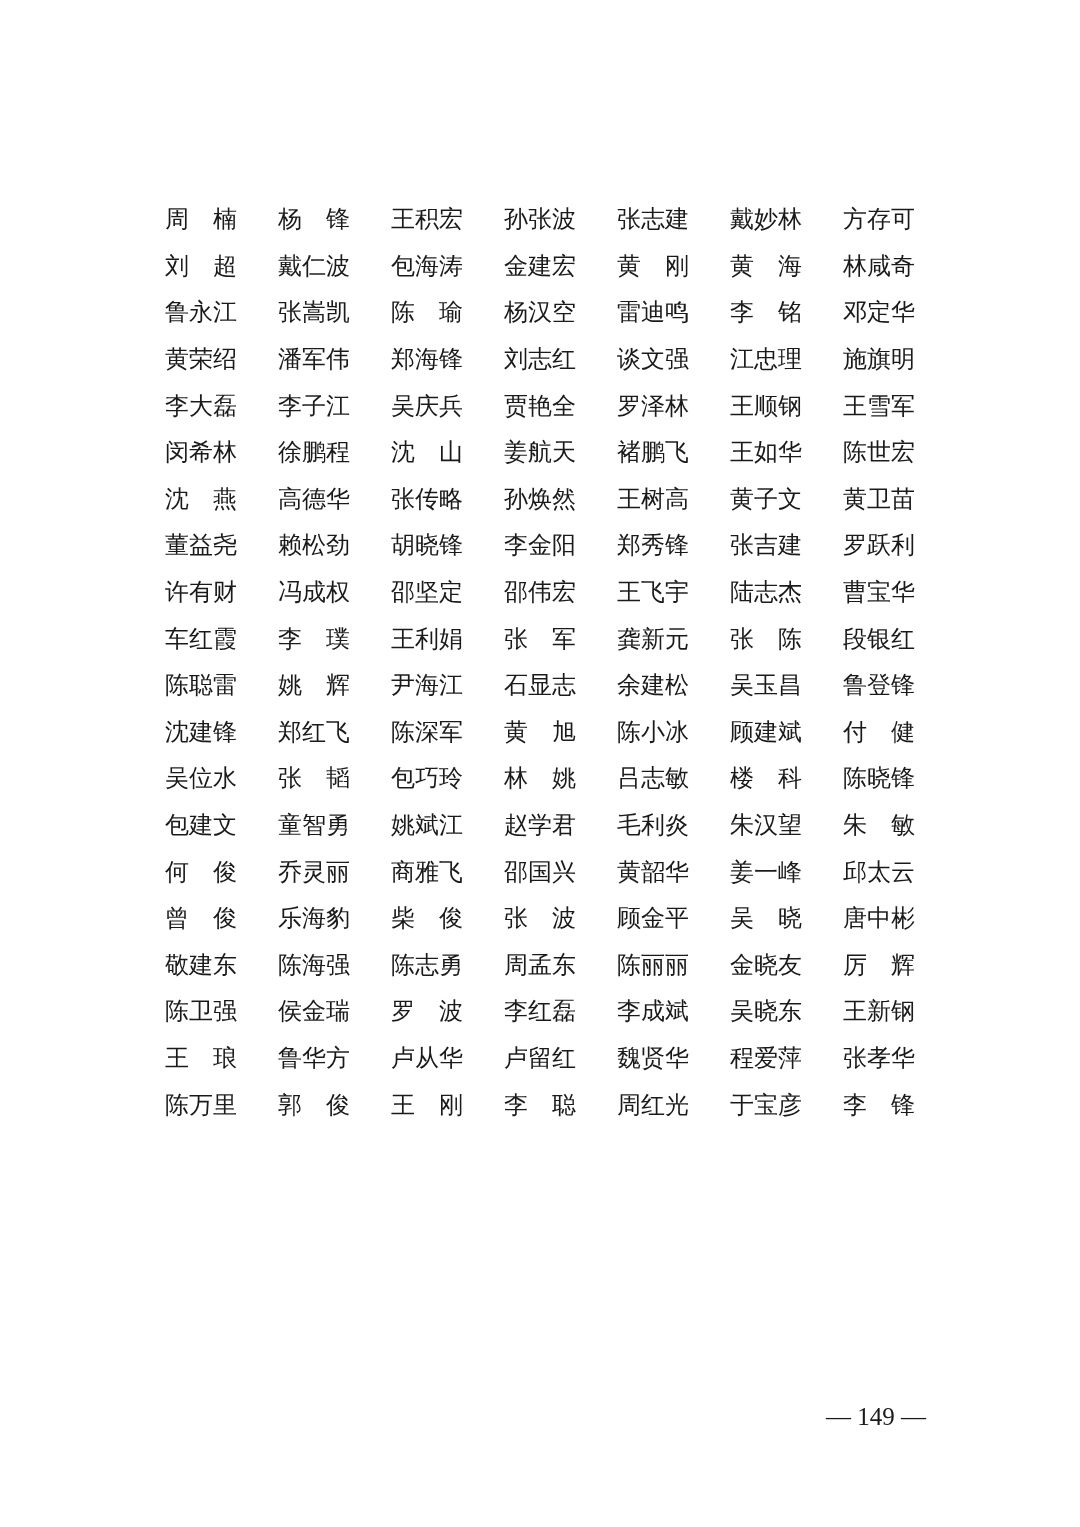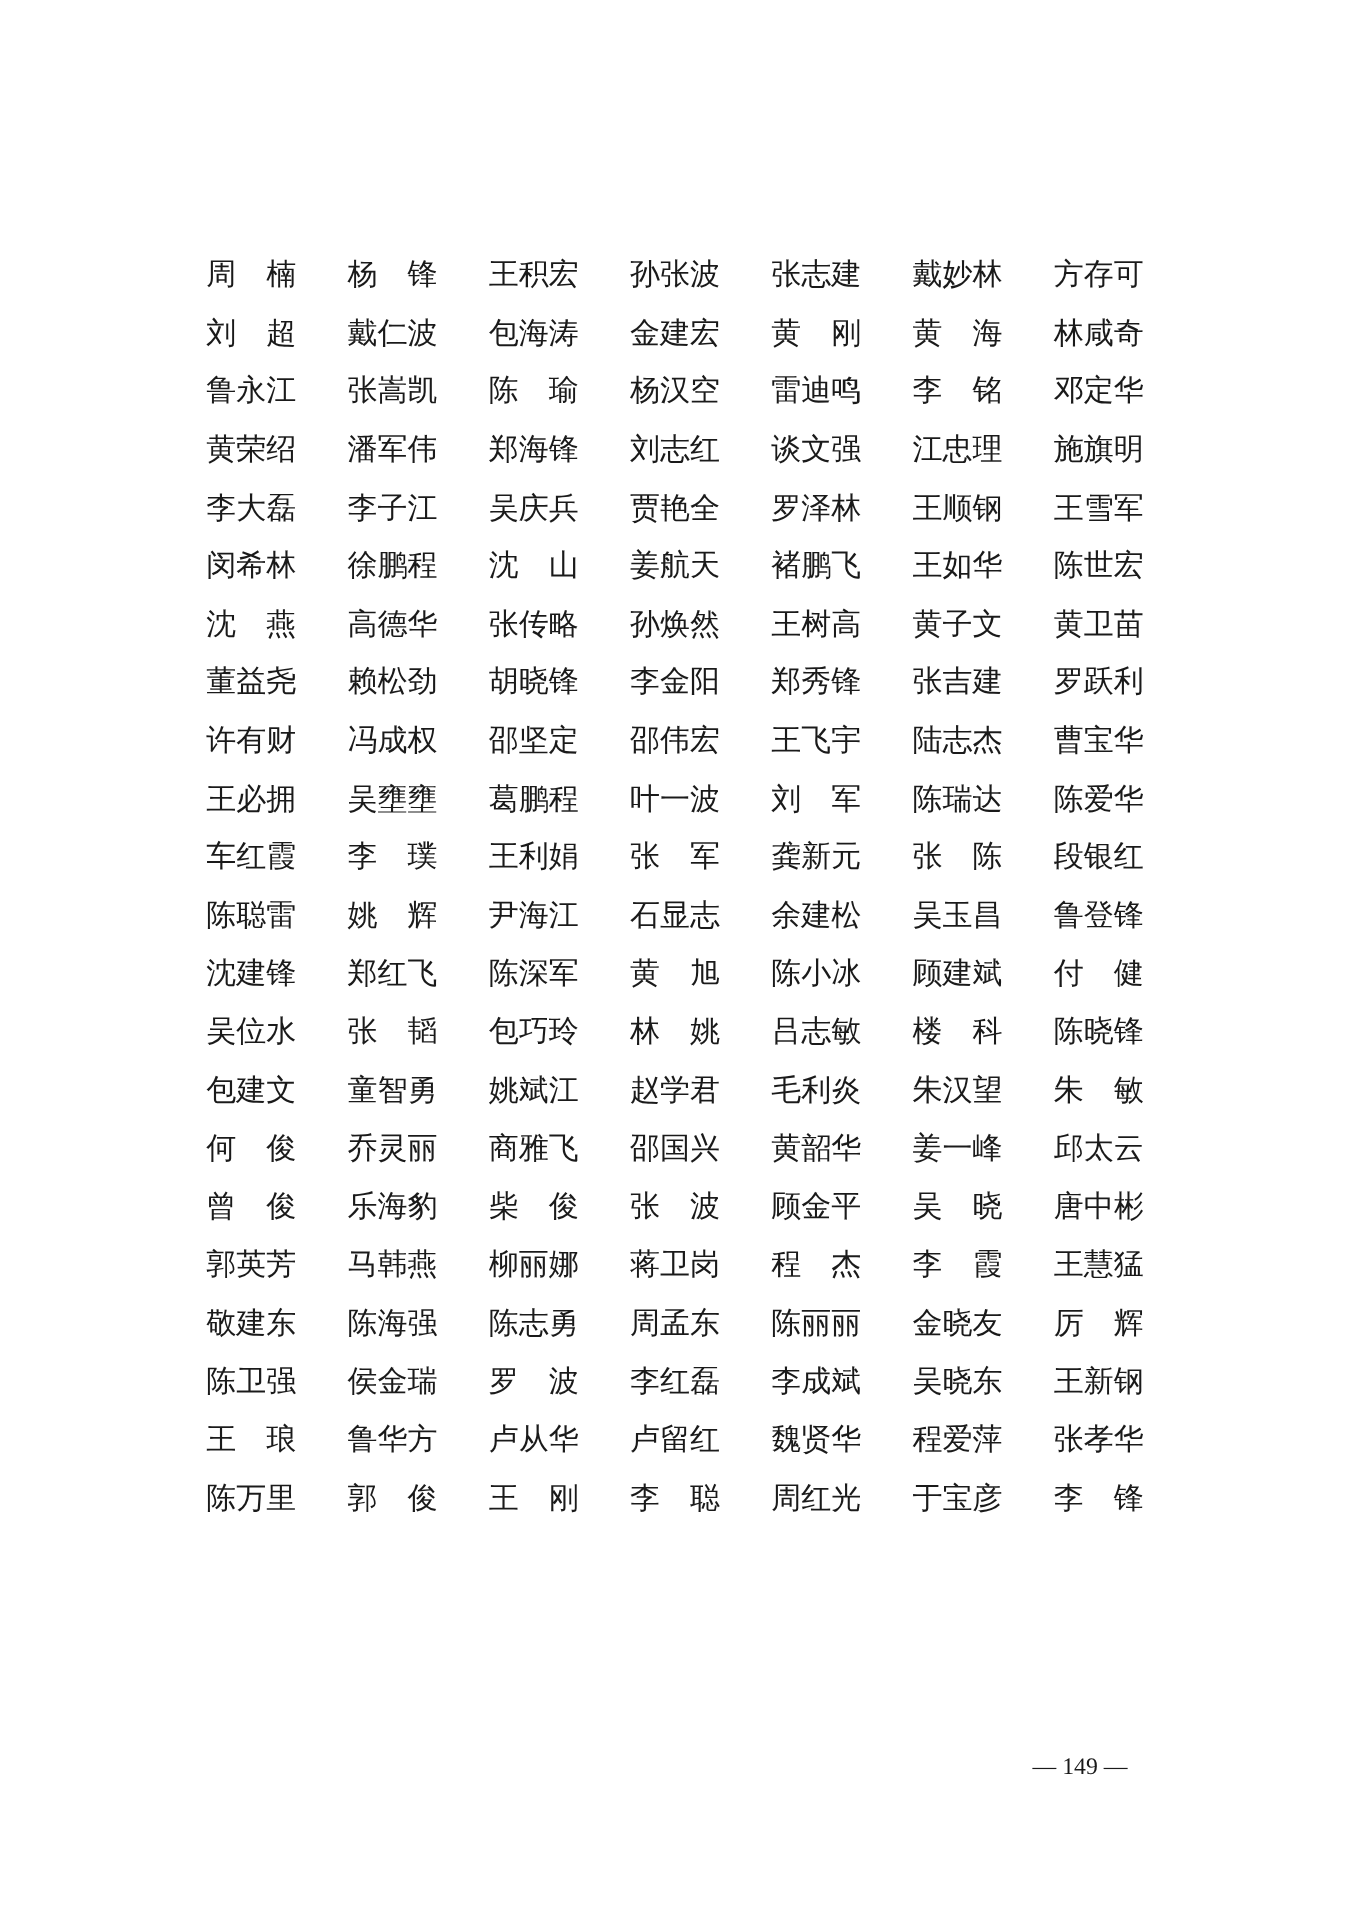--- a/index.html
+++ b/index.html
@@ -27,21 +27,21 @@
   }
   .name-cell .nm {
     display: inline-block;
     width: 75px;
   }
   .page-number {
     position: absolute;
     left: 826px;
     top: 1403px;
     font-family: "Liberation Serif", "DejaVu Serif", serif;
-    font-size: 19px;
+    font-size: 25px;
     color: #1a1a1a;
     white-space: nowrap;
   }
 </style>
 </head>
 <body>
 
 <div class="page">
   <div class="name-grid" id="name-grid">
       <div class="name-row">
@@ -119,29 +119,20 @@
       <div class="name-row">
         <div class="name-cell"><span class="nm">许有财</span></div>
         <div class="name-cell"><span class="nm">冯成权</span></div>
         <div class="name-cell"><span class="nm">邵坚定</span></div>
         <div class="name-cell"><span class="nm">邵伟宏</span></div>
         <div class="name-cell"><span class="nm">王飞宇</span></div>
         <div class="name-cell"><span class="nm">陆志杰</span></div>
         <div class="name-cell"><span class="nm">曹宝华</span></div>
       </div>
       <div class="name-row">
-        <div class="name-cell"><span class="nm">王必拥</span></div>
-        <div class="name-cell"><span class="nm">吴壅壅</span></div>
-        <div class="name-cell"><span class="nm">葛鹏程</span></div>
-        <div class="name-cell"><span class="nm">叶一波</span></div>
-        <div class="name-cell"><span class="nm">刘　军</span></div>
-        <div class="name-cell"><span class="nm">陈瑞达</span></div>
-        <div class="name-cell"><span class="nm">陈爱华</span></div>
-      </div>
-      <div class="name-row">
         <div class="name-cell"><span class="nm">车红霞</span></div>
         <div class="name-cell"><span class="nm">李　璞</span></div>
         <div class="name-cell"><span class="nm">王利娟</span></div>
         <div class="name-cell"><span class="nm">张　军</span></div>
         <div class="name-cell"><span class="nm">龚新元</span></div>
         <div class="name-cell"><span class="nm">张　陈</span></div>
         <div class="name-cell"><span class="nm">段银红</span></div>
       </div>
       <div class="name-row">
         <div class="name-cell"><span class="nm">陈聪雷</span></div>
@@ -191,29 +182,20 @@
       <div class="name-row">
         <div class="name-cell"><span class="nm">曾　俊</span></div>
         <div class="name-cell"><span class="nm">乐海豹</span></div>
         <div class="name-cell"><span class="nm">柴　俊</span></div>
         <div class="name-cell"><span class="nm">张　波</span></div>
         <div class="name-cell"><span class="nm">顾金平</span></div>
         <div class="name-cell"><span class="nm">吴　晓</span></div>
         <div class="name-cell"><span class="nm">唐中彬</span></div>
       </div>
       <div class="name-row">
-        <div class="name-cell"><span class="nm">郭英芳</span></div>
-        <div class="name-cell"><span class="nm">马韩燕</span></div>
-        <div class="name-cell"><span class="nm">柳丽娜</span></div>
-        <div class="name-cell"><span class="nm">蒋卫岗</span></div>
-        <div class="name-cell"><span class="nm">程　杰</span></div>
-        <div class="name-cell"><span class="nm">李　霞</span></div>
-        <div class="name-cell"><span class="nm">王慧猛</span></div>
-      </div>
-      <div class="name-row">
         <div class="name-cell"><span class="nm">敬建东</span></div>
         <div class="name-cell"><span class="nm">陈海强</span></div>
         <div class="name-cell"><span class="nm">陈志勇</span></div>
         <div class="name-cell"><span class="nm">周孟东</span></div>
         <div class="name-cell"><span class="nm">陈丽丽</span></div>
         <div class="name-cell"><span class="nm">金晓友</span></div>
         <div class="name-cell"><span class="nm">厉　辉</span></div>
       </div>
       <div class="name-row">
         <div class="name-cell"><span class="nm">陈卫强</span></div>

